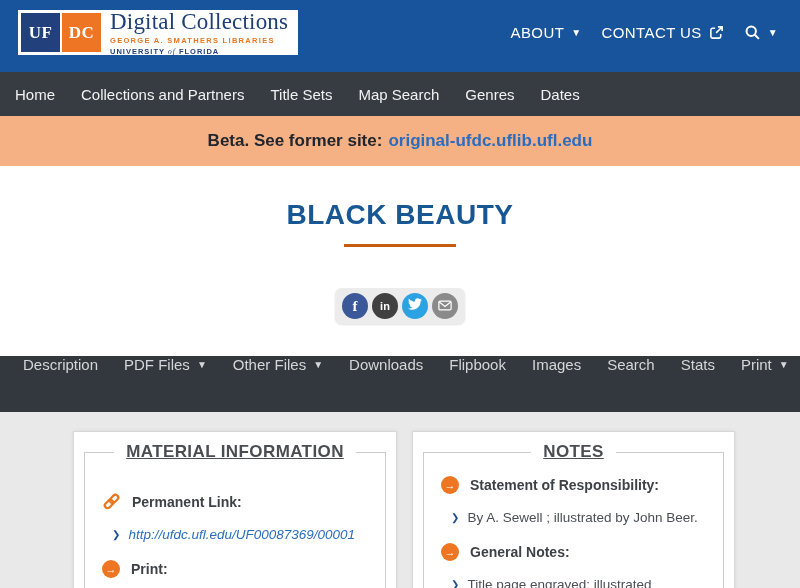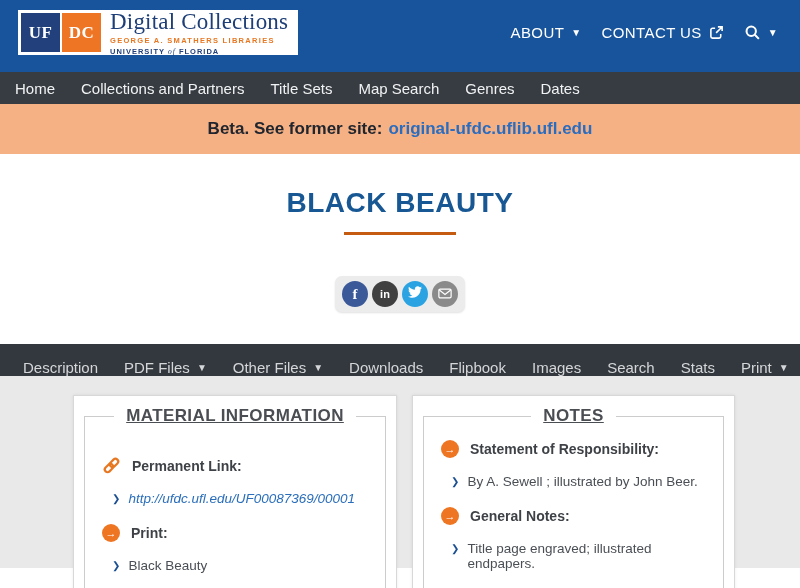--- a/index.html
+++ b/index.html
@@ -37,21 +37,21 @@
   .header-links {
     margin-left: auto; display: flex; gap: 20px;
     height: 45px; color: #fff; font-size: 15px; letter-spacing: .4px;
   }
   .header-link { display: flex; align-items: center; gap: 7px; cursor: pointer; white-space: nowrap; }
   .caret { font-size: 10px; line-height: 1; }
   .hicon svg { display: block; }
 
   
   .main-nav {
-    height: 32px; background: #373c42; display: flex; align-items: center; padding: 0 2px;
+    height: 44px; background: #373c42; display: flex; align-items: center; padding: 0 2px;
     font-size: 15px; color: #f1f2f3;
   }
   .main-nav .nav-item { padding: 0 13px; cursor: pointer; white-space: nowrap; }
 
   
   .beta-banner {
     height: 50px; background: #f5b184; display: flex; align-items: center; justify-content: center;
     font-size: 17px; font-weight: bold; color: #20252e; gap: 6px;
   }
   .beta-banner a { color: #2a6cbf; text-decoration: none; cursor: pointer; }
@@ -70,21 +70,21 @@
     width: 26px; height: 26px; border-radius: 50%; margin: 0 1px;
     display: flex; align-items: center; justify-content: center; color: #fff; cursor: pointer;
   }
   .soc.fb { background: #3b5998; font-family: "Liberation Serif", serif; font-weight: bold; font-size: 15px; }
   .soc.li { background: #404040; font-weight: bold; font-size: 11px; }
   .soc.tw { background: #2ba3e3; }
   .soc.em { background: #8a8a8a; }
 
   
   .toolbar {
-    height: 32px; background: #33383e; display: flex; align-items: flex-end;
+    height: 56px; background: #33383e; display: flex; align-items: flex-start;
     padding: 0 10px; font-size: 15px; color: #d4d6d8;
   }
   .toolbar .tb-item { padding: 0 13px; cursor: pointer; display: flex; align-items: center; gap: 7px; white-space: nowrap; }
   .tb-right { margin-left: auto; display: flex; align-items: center; }
 
   
   .page-body { height: 192px; background: #e9e9e9; padding-top: 19px; overflow: visible; }
   .cards { width: 662px; margin: 0 67px 0 73px; display: flex; justify-content: space-between; }
   .card {
     background: #fff; border: 1px solid #d8d8d8; box-shadow: 0 0 3px rgba(0,0,0,.08);

